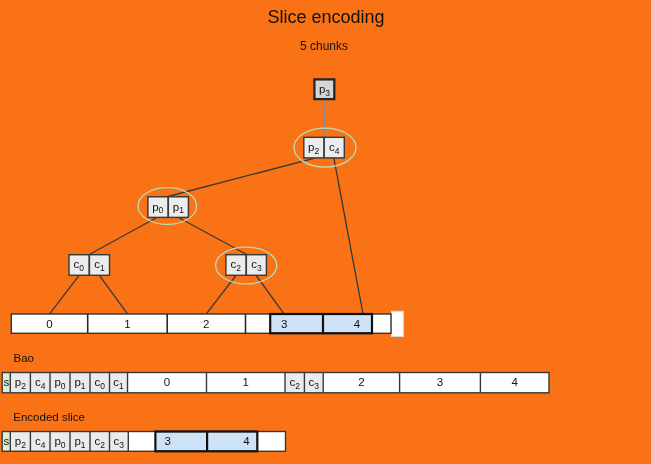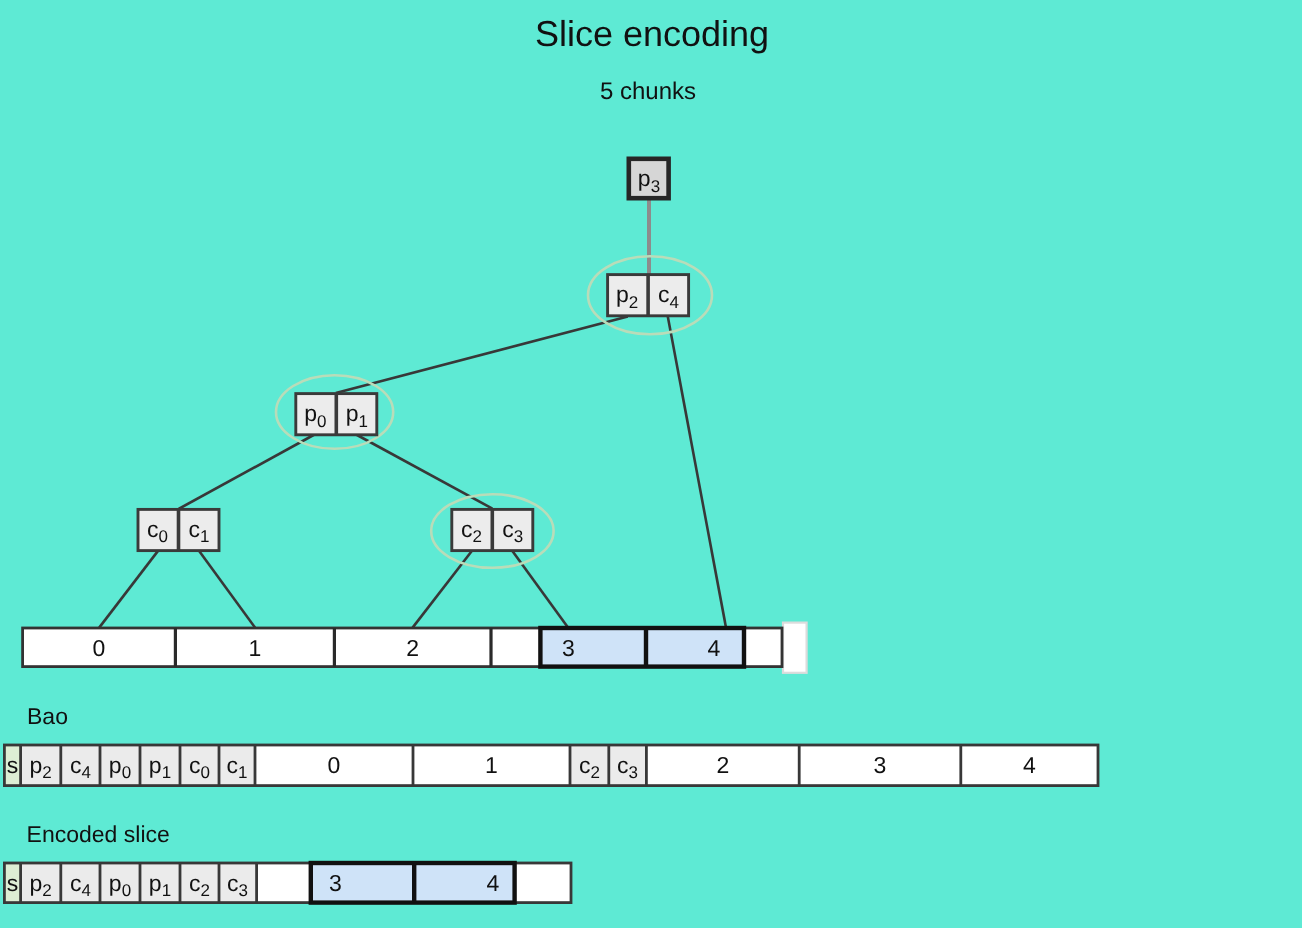--- a/index.html
+++ b/index.html
@@ -1,16 +1,16 @@
 <!DOCTYPE html>
 <html><head>
 <meta charset="utf-8">
 <style>
   html,body{margin:0;padding:0;background:#ffffff;}
-  #page{position:relative;width:651px;height:464px;background:#5eead4;overflow:hidden;}
+  #page{position:relative;width:651px;height:464px;background:#f97316;overflow:hidden;}
   svg{display:block;}
   text{font-family:"Liberation Sans", sans-serif;fill:#111111;}
 </style>
 </head>
 <body>
 <div id="page">
 <svg width="651" height="464" viewBox="0 0 651 464">
 
   <text x="326" y="23.2" font-size="18" text-anchor="middle">Slice encoding</text>
   <text x="324" y="49.5" font-size="12" text-anchor="middle">5 chunks</text>

